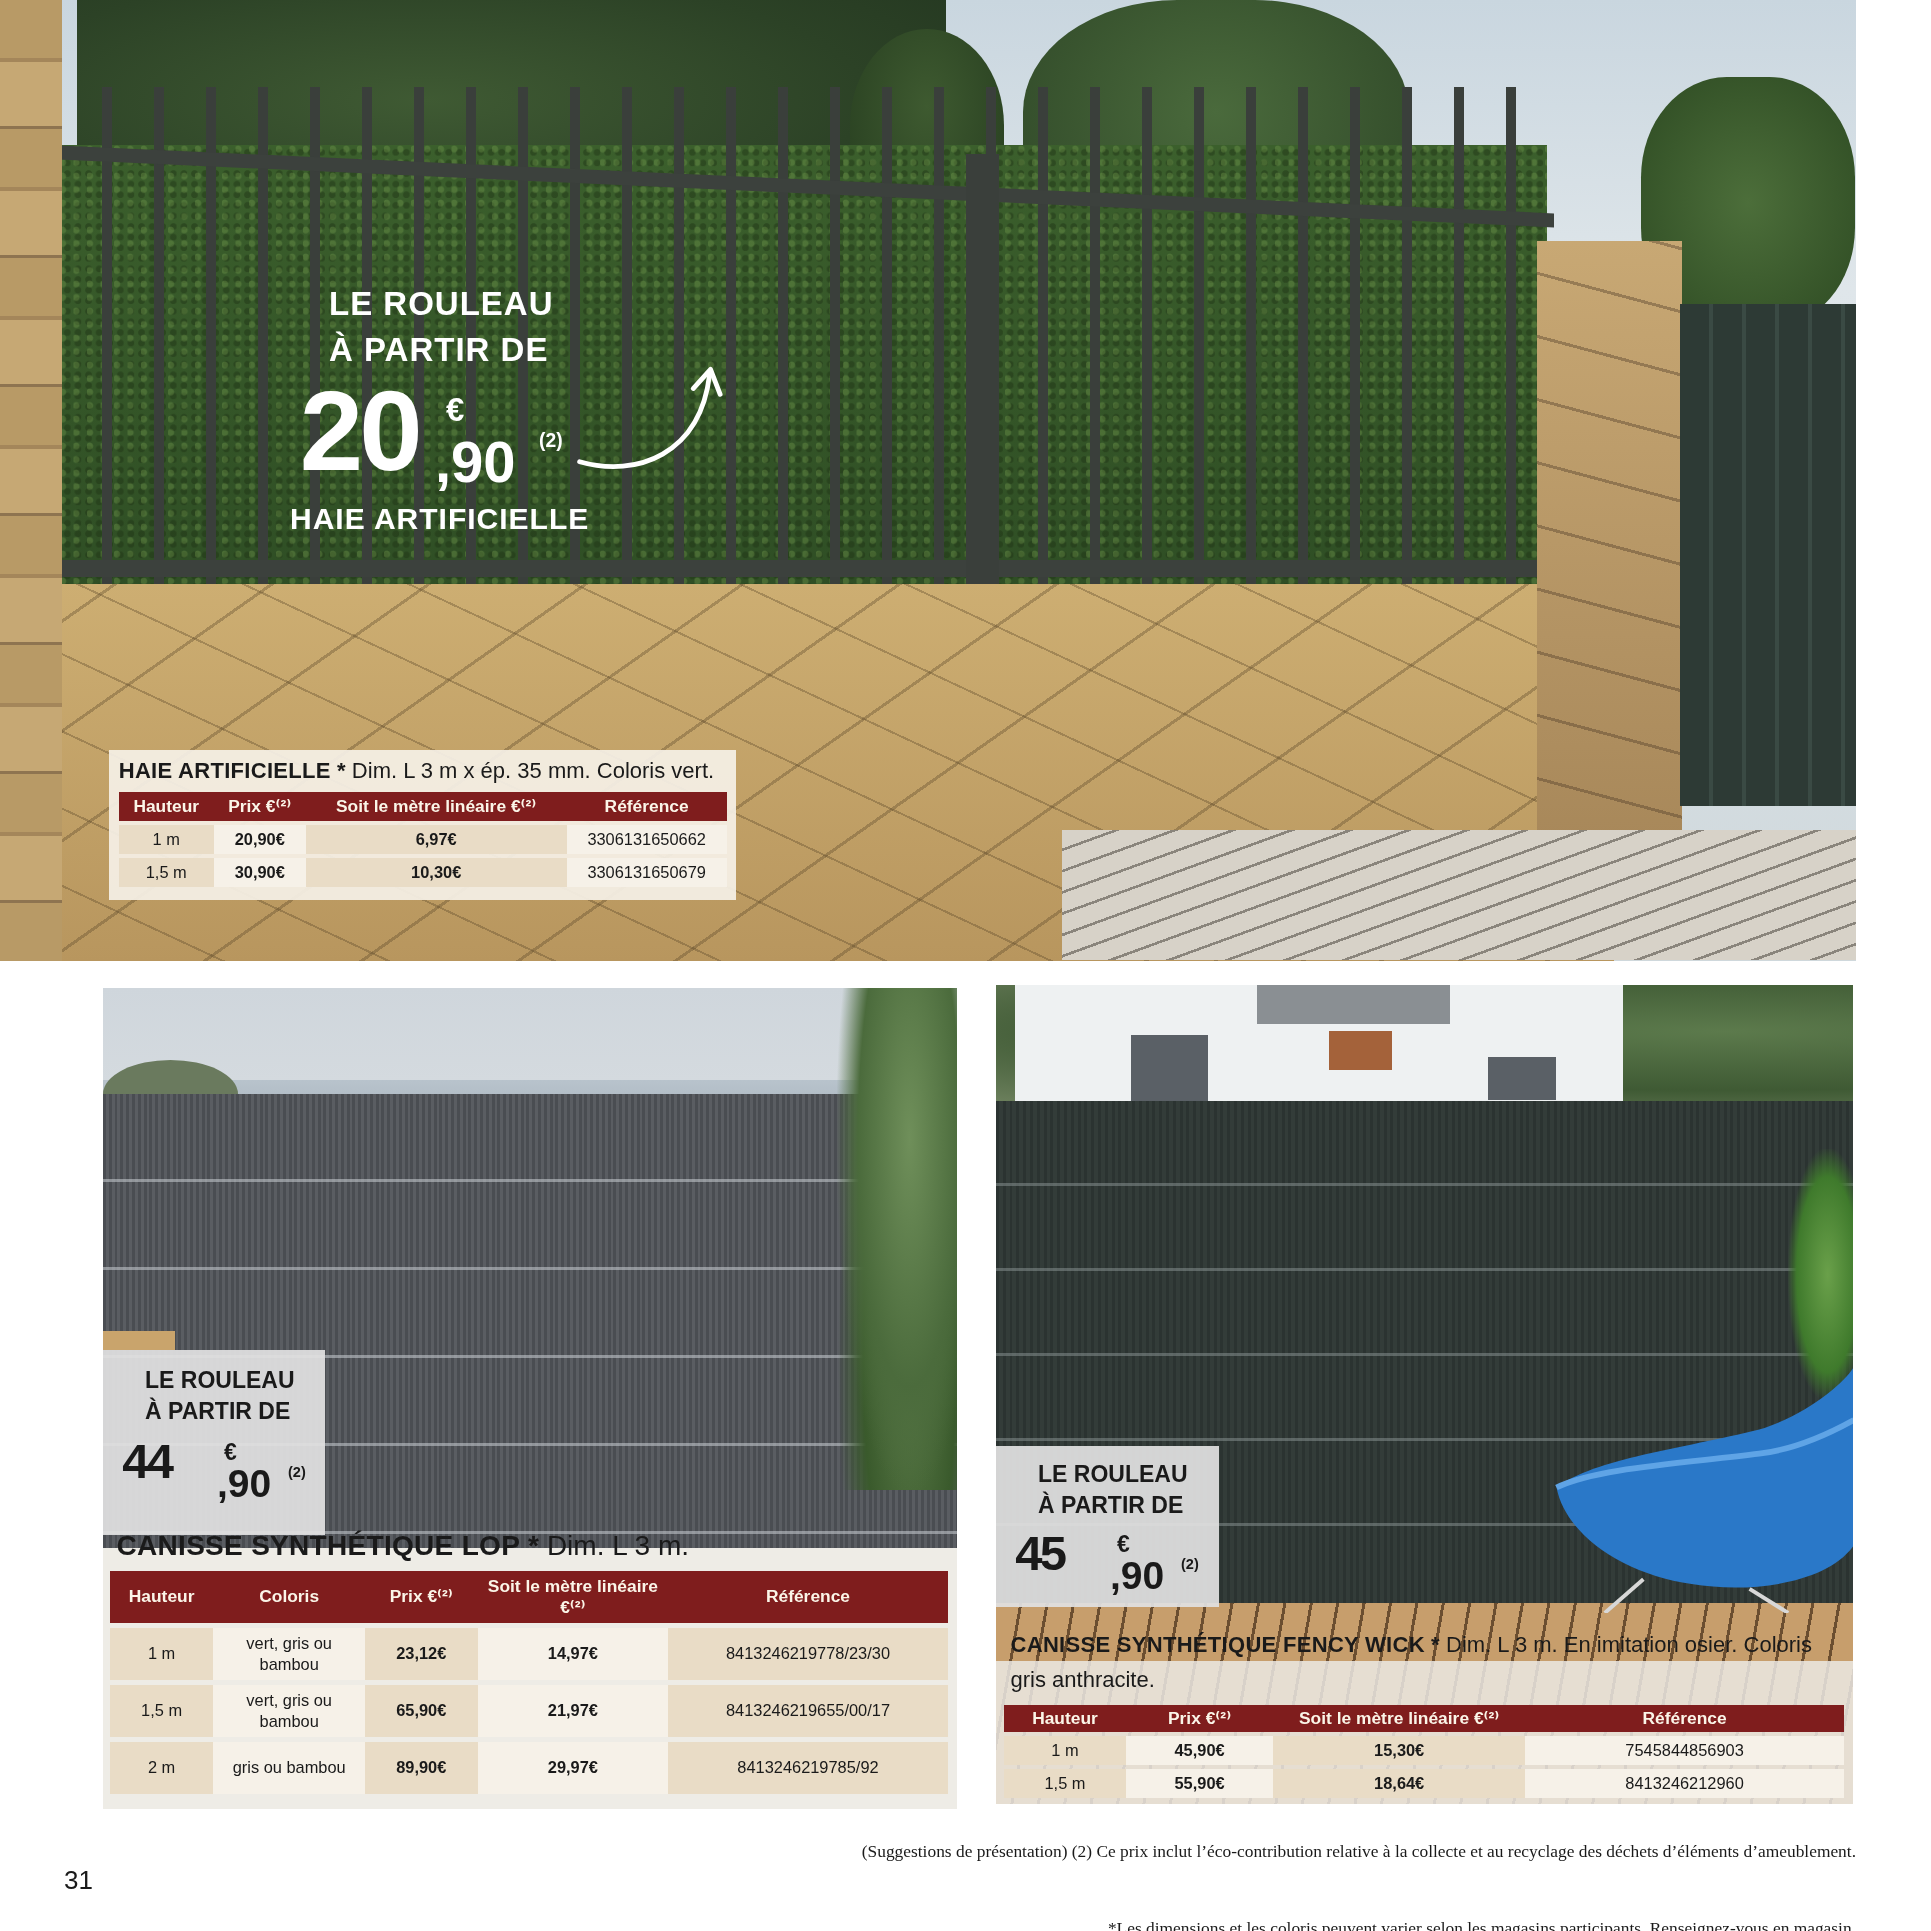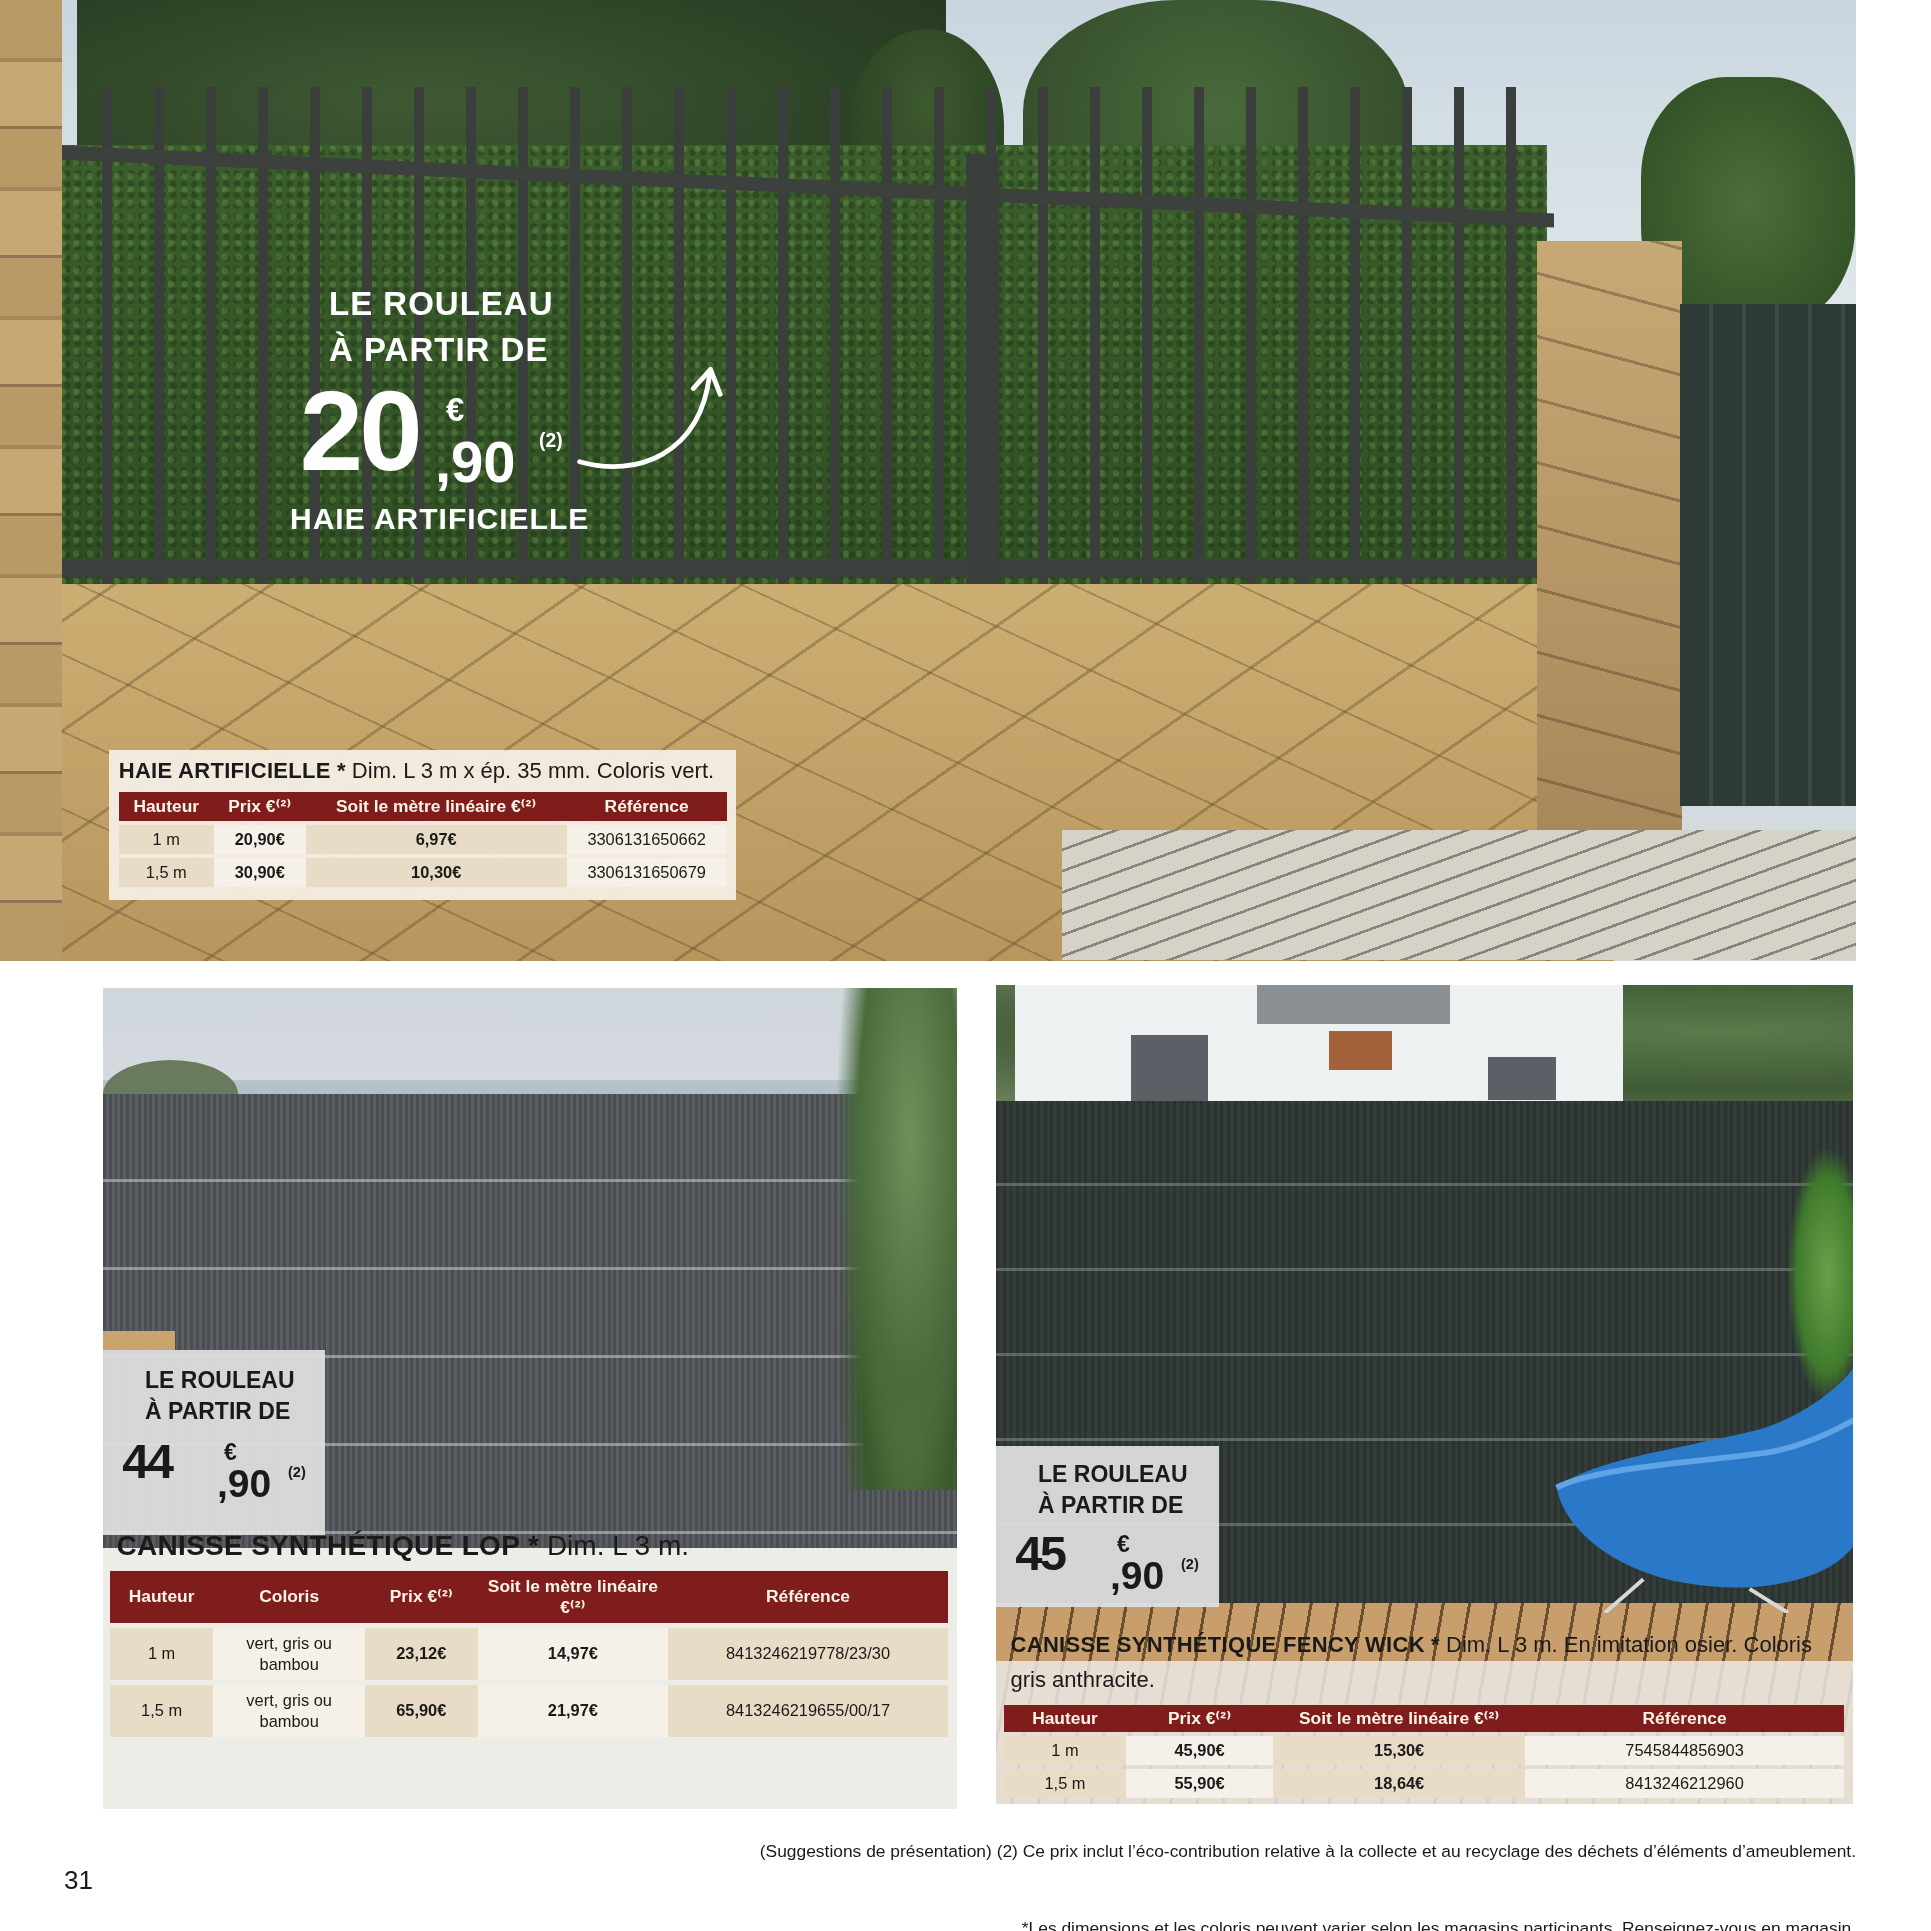--- a/index.html
+++ b/index.html
@@ -119,21 +119,21 @@
 
   #fw-price { left:996px; top:1446px; width:223px; height:161px; }
 
   #fw-spec { left:996px; top:1627px; width:857px; }
   #fw-spec .spec-title { padding-left:14.5px; font-size:22px; line-height:35px; white-space:normal; width:830px; }
   #fw-spec table.spec { width:840px; margin-left:7.7px; border-spacing:0 4.8px; }
   #fw-spec table.spec th { height:27px; }
   #fw-spec table.spec td { height:29px; }
 
   
-  .footer-line { right:75px; font-size:17.4px; white-space:nowrap; color:#1a1a1a; }
+  .footer-line { right:75px; font-size:17.4px; white-space:nowrap; color:#1a1a1a;font-family:Liberation Serif, serif; }
   #foot1 { top:1841px; }
   #foot2 { top:1918px; }
   #page-num { left:64px; top:1865px; font-size:26px; color:#1a1a1a; }
 </style>
 </head>
 <body>
 
 <div id="hero" class="abs">
   <div class="abs sky-tree1"></div>
   <div class="abs sky-tree2"></div>
@@ -236,20 +236,27 @@
         <td class="a bold">23,12€</td>
         <td class="b bold">14,97€</td>
         <td class="a">8413246219778/23/30</td>
       </tr>
       <tr>
         <td class="a">1,5 m</td>
         <td class="b">vert, gris ou bambou</td>
         <td class="a bold">65,90€</td>
         <td class="b bold">21,97€</td>
         <td class="a">8413246219655/00/17</td>
+      </tr>
+      <tr>
+        <td class="a">2 m</td>
+        <td class="b">gris ou bambou</td>
+        <td class="a bold">89,90€</td>
+        <td class="b bold">29,97€</td>
+        <td class="a">8413246219785/92</td>
       </tr>
     </tbody>
   </table>
 </div>
 
 <div id="fw-photo" class="abs">
   <div class="abs fw-trees"></div>
   <div class="abs fw-house"></div>
   <div class="abs fw-roof"></div>
   <div class="abs fw-win1"></div>

